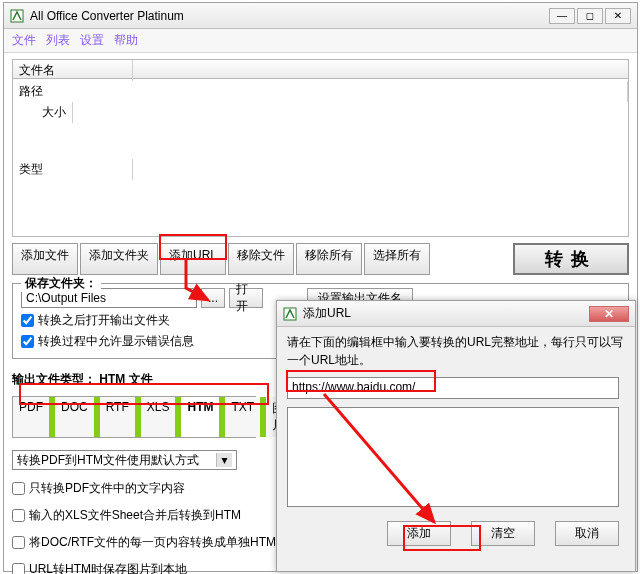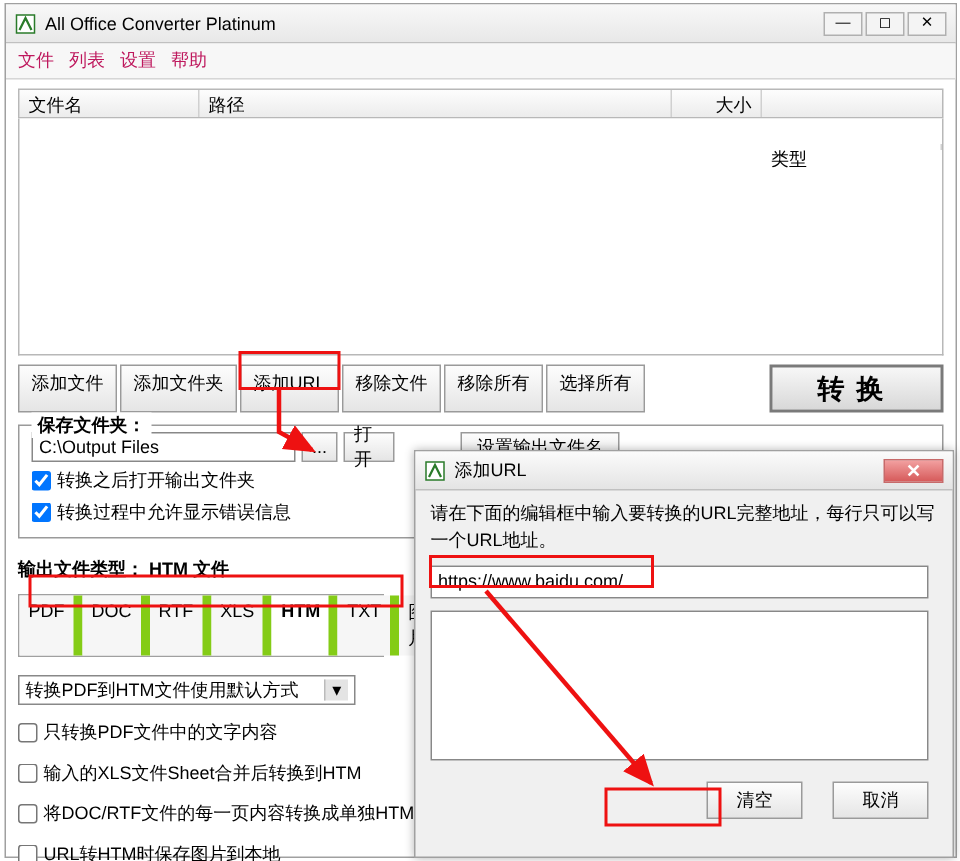--- a/index.html
+++ b/index.html
@@ -6,25 +6,25 @@
   body { margin: 0; background: #fff; width: 640px; height: 574px; overflow: hidden; position: relative; font-size: 12px; color: #000; }
 
   .win { position: absolute; border: 1px solid #a0a0a0; background: #f0f0f0; }
   .main-win { left: 3px; top: 2px; width: 635px; height: 570px; background: #fff; }
   .titlebar { display: flex; align-items: center; height: 26px; background: linear-gradient(#f8f8f8,#e8e8e8); border-bottom: 1px solid #c0c0c0; padding: 0 6px; }
   .titlebar .icon svg { display: block; }
   .titlebar .title { margin-left: 6px; flex: 1; font-size: 12px; }
   .winbtns { display: flex; gap: 2px; }
   .wbtn { width: 26px; height: 16px; border: 1px solid #b0b0b0; background: #f4f4f4; display: flex; align-items: center; justify-content: center; font-size: 10px; line-height: 1; }
 
-  .menubar { display: flex; gap: 10px; padding: 3px 8px; color: #be185d; border-bottom: 1px solid #d6d6d6; background: #f7f7f7; }
+  .menubar { display: flex; gap: 10px; padding: 3px 8px; color: #8b5cf6; border-bottom: 1px solid #d6d6d6; background: #f7f7f7; }
   .menubar span { cursor: default; }
 
   .body-area { padding: 6px 8px; }
-  .list-hdr { display: flex; background: linear-gradient(#fdfdfd,#ececec); border: 1px solid #b8b8b8; height: 20px; }
+  .list-hdr { display: flex; background: linear-gradient(#fdfdfd,#ececec); border: 1px solid #b8b8b8; height: 20px; flex-direction: column; }
   .list-hdr .col { border-right: 1px solid #d0d0d0; padding: 2px 6px; }
   .list-hdr .c1 { width: 120px; }
   .list-hdr .c2 { flex: 1; }
   .list-hdr .c3 { width: 60px; text-align: right; }
   .list-hdr .c4 { width: 120px; margin-top: 36px; }
   .list-body { height: 158px; border: 1px solid #b8b8b8; border-top: none; background: #fff; }
 
   .btnrow { display: flex; gap: 2px; margin-top: 6px; align-items: stretch; }
   .btn { border: 1px solid #9a9a9a; background: linear-gradient(#fdfdfd,#e5e5e5); padding: 3px 8px; min-width: 62px; text-align: center; cursor: default; }
   .btn.addurl { position: relative; }
@@ -174,20 +174,21 @@
         </svg>
     </span>
     <span class="title">添加URL</span>
     <div class="closebtn">✕</div>
   </div>
   <div class="dlg-body">
     <div class="dlg-msg">请在下面的编辑框中输入要转换的URL完整地址，每行只可以写一个URL地址。</div>
     <div class="dlg-input">https://www.baidu.com/</div>
     <div class="dlg-area"></div>
     <div class="dlg-btns">
+      <div class="btn">添加</div>
       <div class="btn">清空</div>
       <div class="btn">取消</div>
     </div>
   </div>
 </div>
 
 <div class="hl" style="left:159px; top:234px; width:68px; height:26px"></div>
 <div class="hl" style="left:19px; top:383px; width:250px; height:22px"></div>
 <div class="hl" style="left:286px; top:370px; width:150px; height:22px"></div>
 <div class="hl" style="left:403px; top:525px; width:78px; height:26px"></div>

